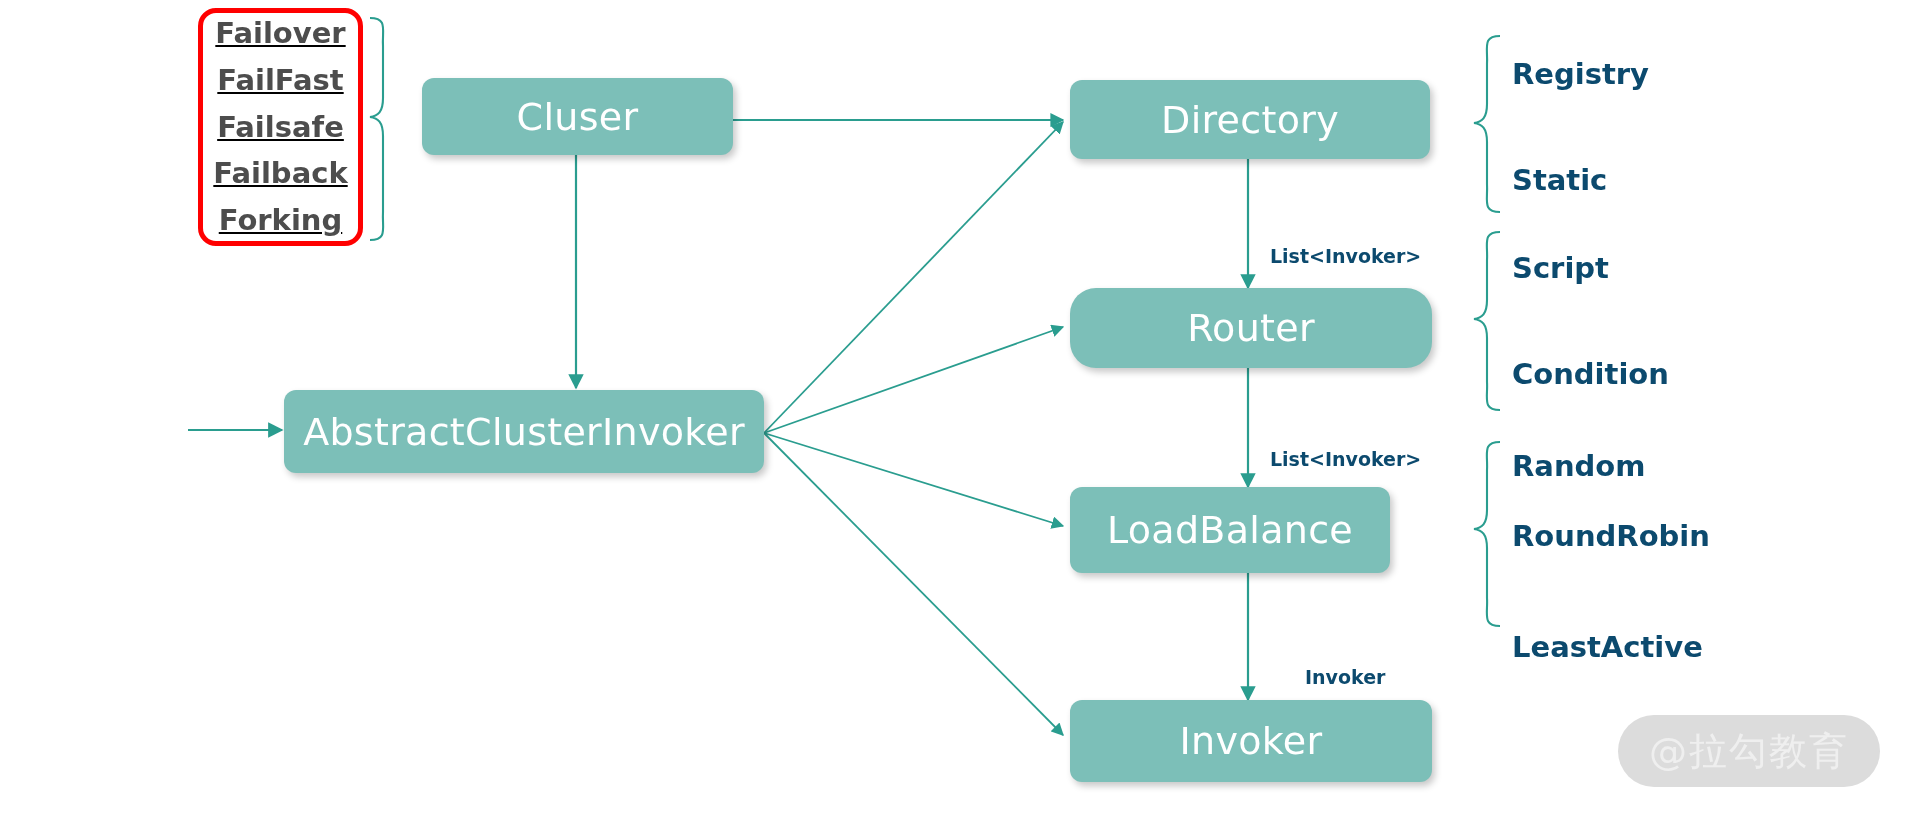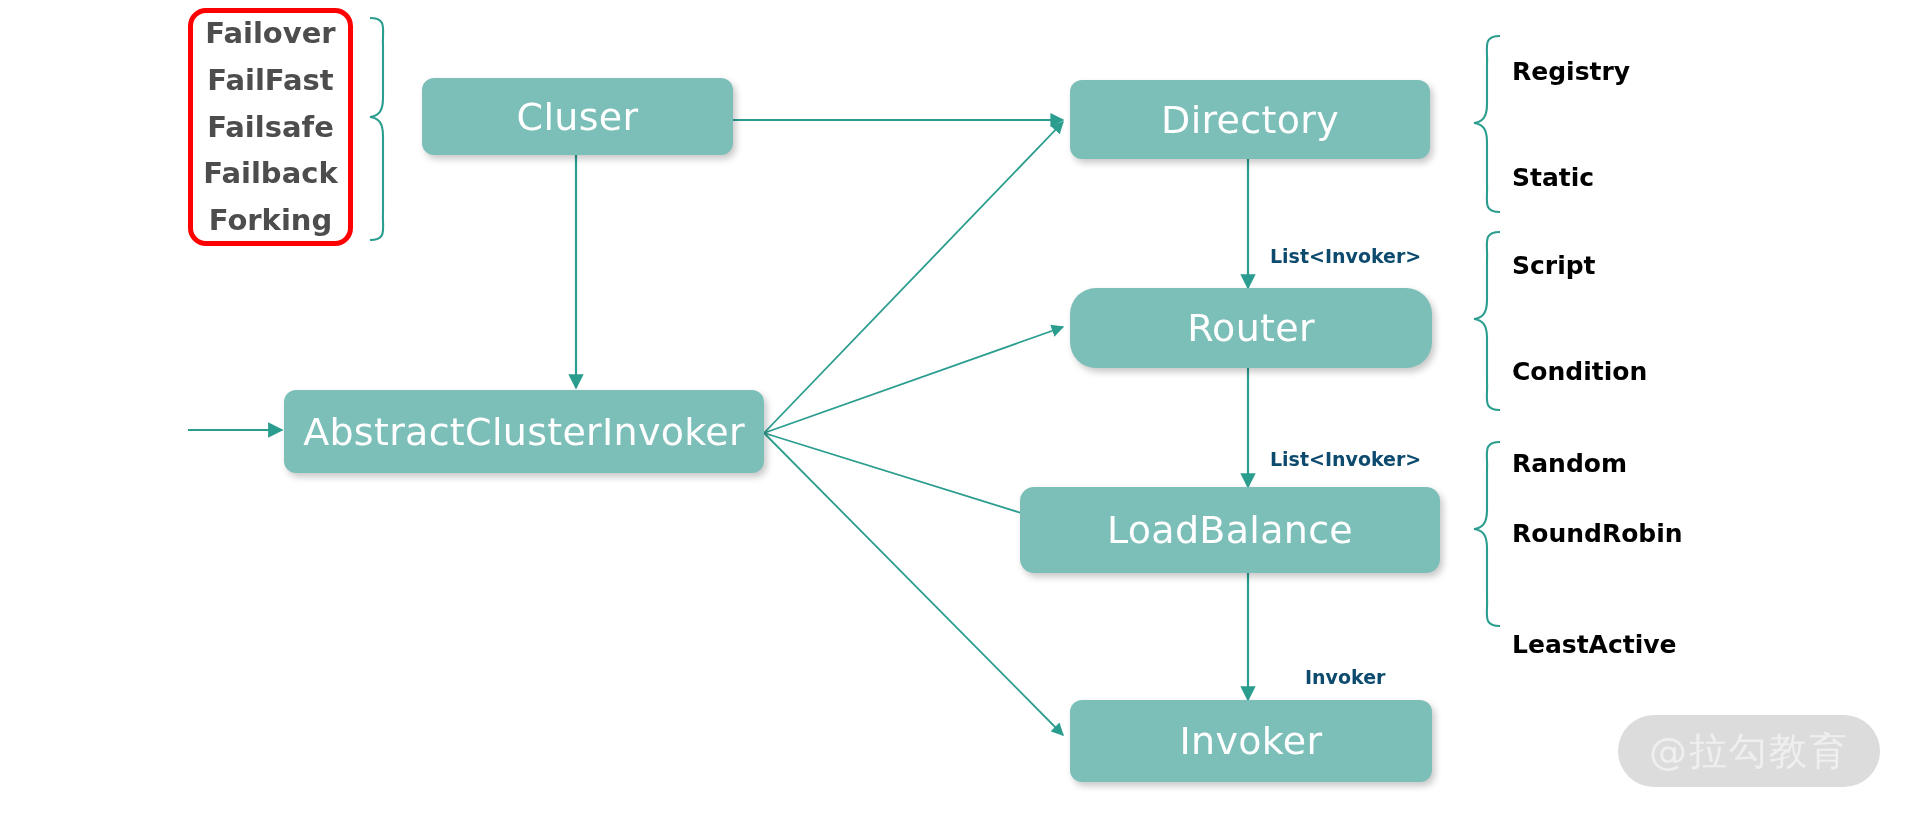--- a/index.html
+++ b/index.html
@@ -54,23 +54,23 @@
   }
   .cluster-item {
     color: #4d4d4d;
     font-weight: bold;
     font-size: 29px;
     line-height: 1.62;
     white-space: nowrap;
   }
   .side-label {
     position: absolute;
-    color: #000000;
+    color: #0c4a6e;
     font-weight: bold;
-    font-size: 25px;
+    font-size: 29px;
     white-space: nowrap;
   }
   .edge-label {
     position: absolute;
     color: #0c4a6e;
     font-weight: bold;
     font-size: 19px;
     white-space: nowrap;
   }
   .watermark {
@@ -141,21 +141,21 @@
 
     <path d="M 1500 442
              C 1482 442, 1488 454, 1487 470
              L 1487 510
              C 1487 524, 1482 528, 1474 529
              C 1482 530, 1487 534, 1487 548
              L 1487 598
              C 1488 614, 1482 626, 1500 626" fill="none" stroke="#2a9d8f" stroke-width="2.1"></path>
   </svg>
 
-  <div class="cluster-box" style="left:188px; top:8px; width:165px; height:238px;">
+  <div class="cluster-box" style="left:198px; top:8px; width:165px; height:238px;text-decoration:underline;">
     <div class="cluster-item">Failover</div>
     <div class="cluster-item">FailFast</div>
     <div class="cluster-item">Failsafe</div>
     <div class="cluster-item">Failback</div>
     <div class="cluster-item">Forking</div>
   </div>
 
   <div class="node" style="left:422px; top:78px; width:311px; height:77px; font-size:38px;">
     <span class="node-label">Cluser</span>
   </div>
@@ -165,21 +165,21 @@
   </div>
 
   <div class="node" style="left:1070px; top:80px; width:360px; height:79px; font-size:38px;">
     <span class="node-label">Directory</span>
   </div>
 
   <div class="node" style="left:1070px; top:288px; width:362px; height:80px; font-size:38px;border-radius:26px;">
     <span class="node-label">Router</span>
   </div>
 
-  <div class="node" style="left:1020px; top:487px; width:420px; height:86px; font-size:38px;border-radius:14px;">
+  <div class="node" style="left:1070px; top:487px; width:320px; height:86px; font-size:38px;">
     <span class="node-label">LoadBalance</span>
   </div>
 
   <div class="node" style="left:1070px; top:700px; width:362px; height:82px; font-size:38px;">
     <span class="node-label">Invoker</span>
   </div>
 
   <div class="edge-label" style="left:1270px; top:245px;">List&lt;Invoker&gt;</div>
   <div class="edge-label" style="left:1270px; top:448px;">List&lt;Invoker&gt;</div>
   <div class="edge-label" style="left:1305px; top:666px;">Invoker</div>

